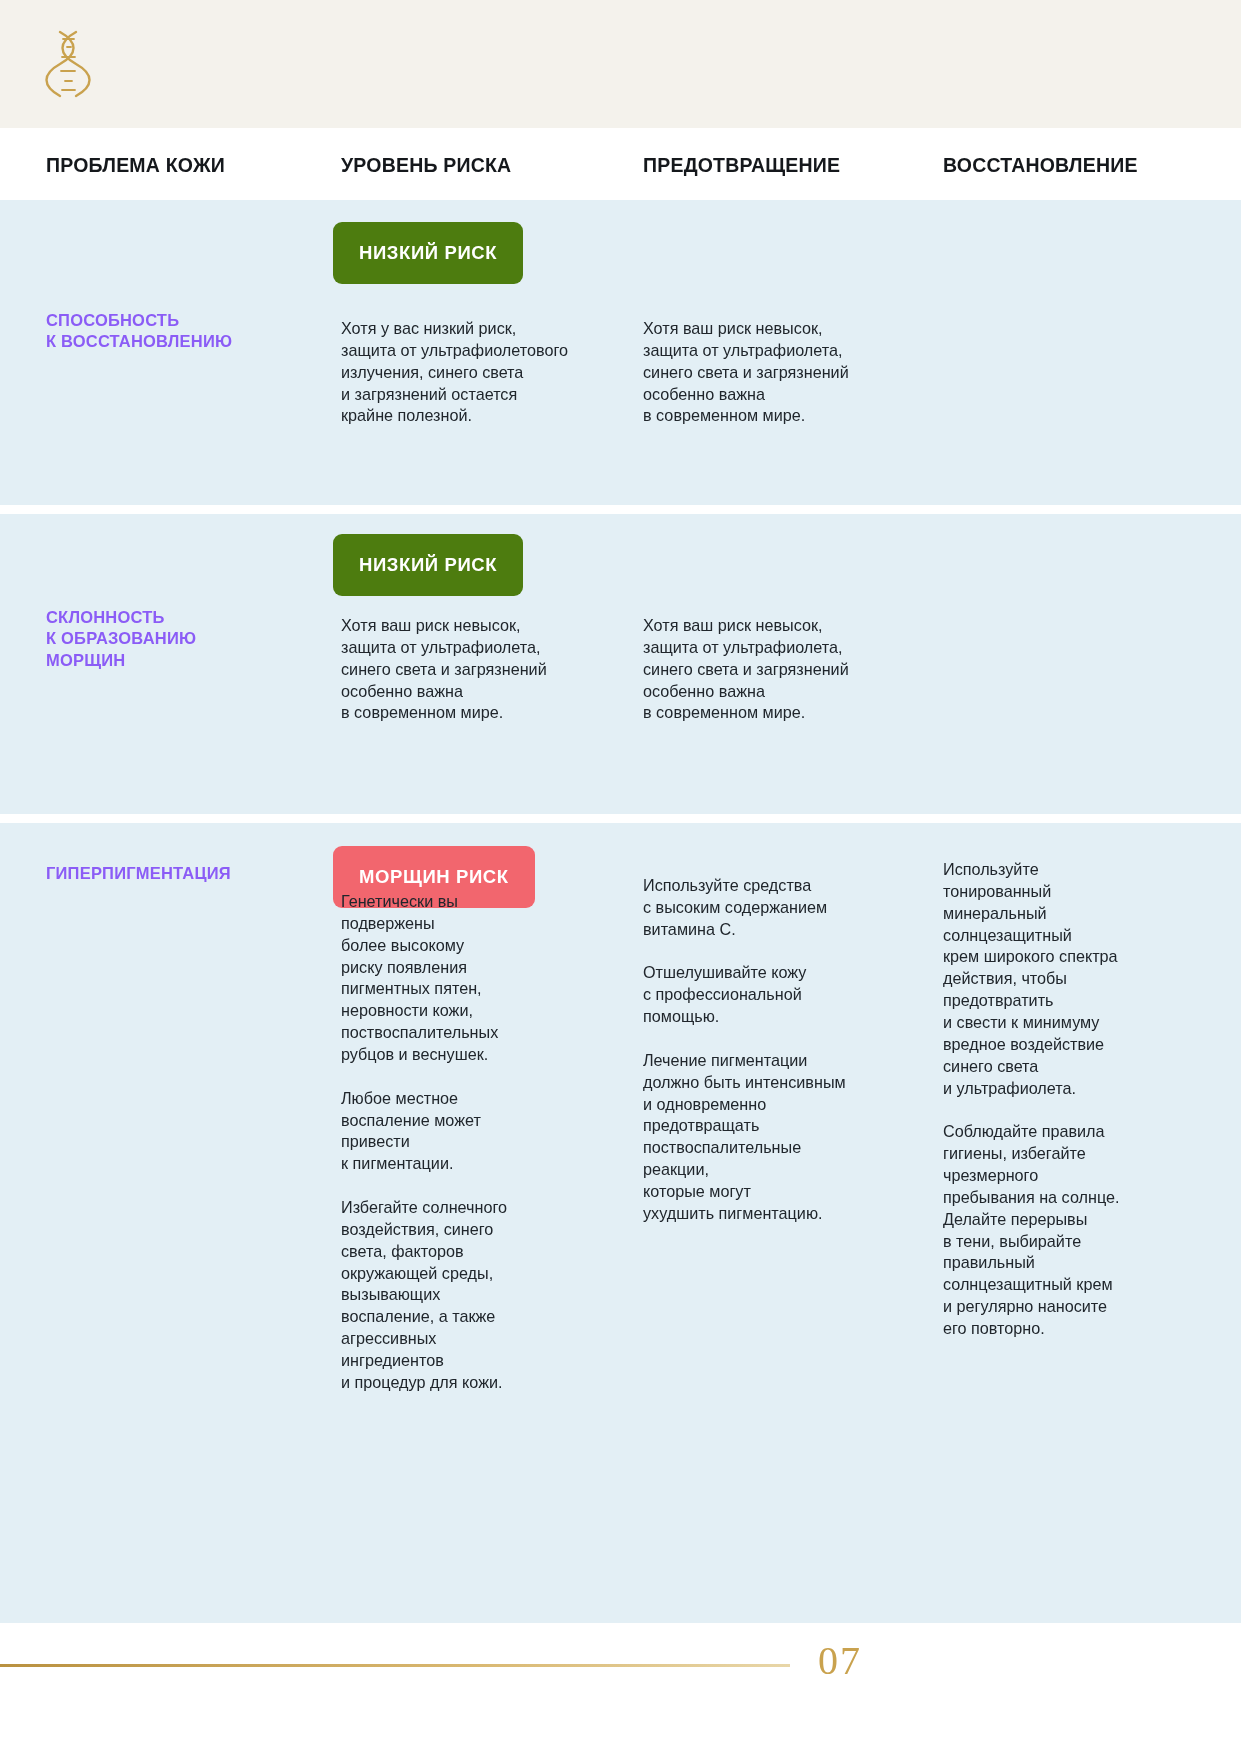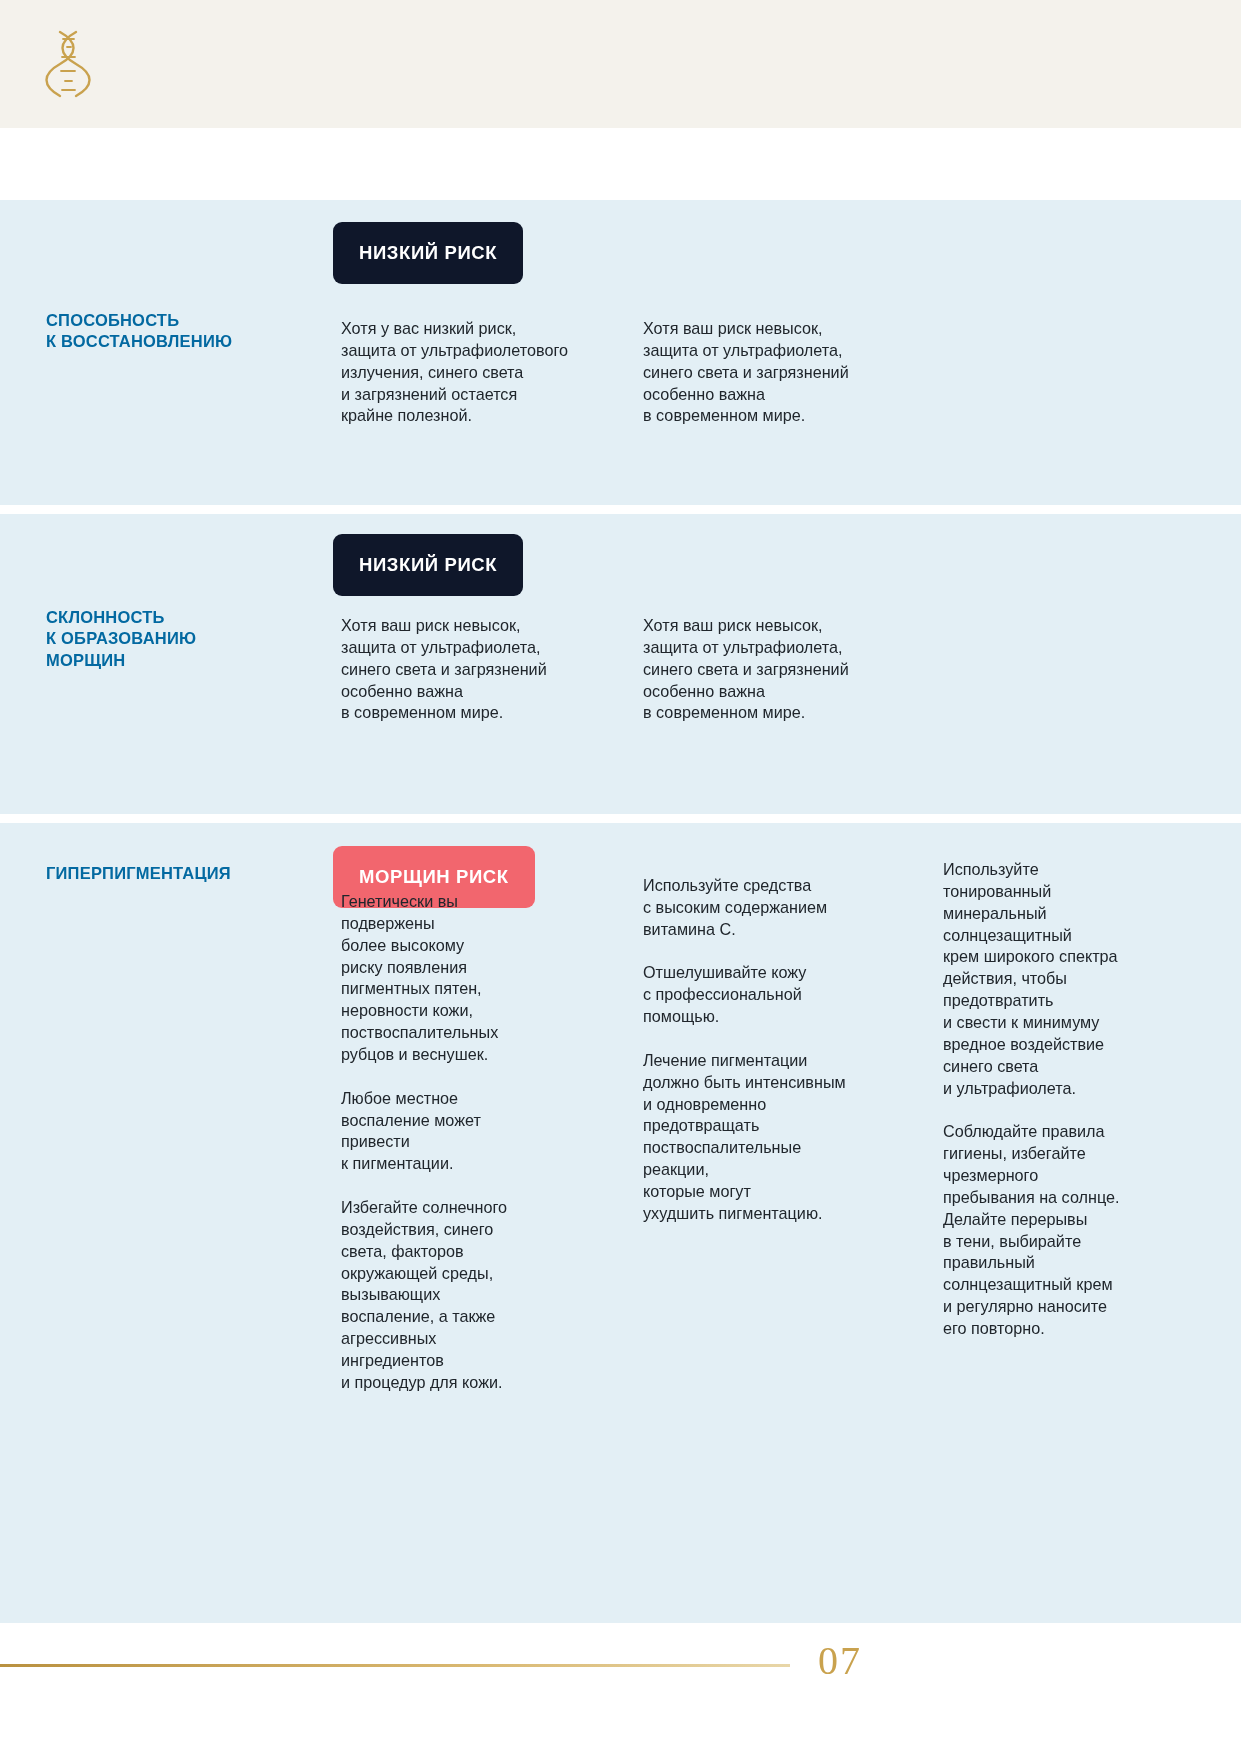--- a/index.html
+++ b/index.html
@@ -65,21 +65,21 @@
   .row-1 { top: 200px; height: 305px; }
   .row-2 { top: 514px; height: 300px; }
   .row-3 { top: 823px; height: 800px; }
 
   .cell-label {
     position: absolute;
     left: 46px;
     width: 265px;
     font-size: 16.5px;
     font-weight: bold;
-    color: #0369a1;
+    color: #8b5cf6;
     line-height: 1.3;
     letter-spacing: 0.2px;
   }
   .cell-text {
     position: absolute;
     font-size: 16.2px;
     color: #20262c;
     line-height: 1.35;
     white-space: pre-line;
     margin-top: 8px;
@@ -96,21 +96,21 @@
     display: flex;
     align-items: center;
     justify-content: center;
     padding: 0 26px;
     font-size: 18.5px;
     font-weight: bold;
     color: #ffffff;
     letter-spacing: 0.6px;
     white-space: nowrap;
   }
-  .badge-low  { background: #0f172a; }
+  .badge-low  { background: #4d7c0f; }
   .badge-high { background: #f2666e; }
 
   
   .r1-badge { top: 22px; }
   .r1-label { top: 110px; }
   .r1-b { top: 110px; }
   .r1-c { top: 110px; }
 
   
   .r2-badge { top: 20px; }
@@ -160,20 +160,26 @@
           <path d="M29 21 L33 21" stroke-width="1.8"></path>
           <path d="M24 31 L37 31" stroke-width="1.8"></path>
           <path d="M23 45 L37 45" stroke-width="1.8"></path>
           <path d="M27 55 L34 55" stroke-width="1.8"></path>
           <path d="M24 64 L37 64" stroke-width="1.8"></path>
         </g>
       </svg>
     </div>
   </div>
 
+  <div class="col-headers">
+    <div class="col-head ch1">ПРОБЛЕМА КОЖИ</div>
+    <div class="col-head ch2">УРОВЕНЬ РИСКА</div>
+    <div class="col-head ch3">ПРЕДОТВРАЩЕНИЕ</div>
+    <div class="col-head ch4">ВОССТАНОВЛЕНИЕ</div>
+  </div>
 
   <div class="row row-1">
     <div class="badge badge-low r1-badge">НИЗКИЙ РИСК</div>
     <div class="cell-label r1-label" style="white-space:pre-line;">СПОСОБНОСТЬ
 К ВОССТАНОВЛЕНИЮ</div>
     <div class="cell-text col-b r1-b">Хотя у вас низкий риск,
 защита от ультрафиолетового
 излучения, синего света
 и загрязнений остается
 крайне полезной.</div>

